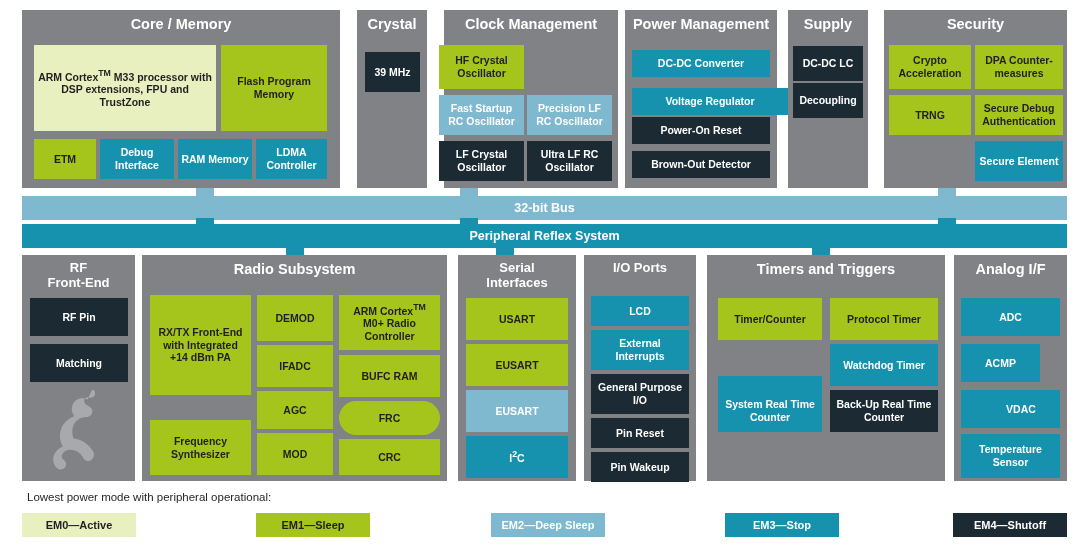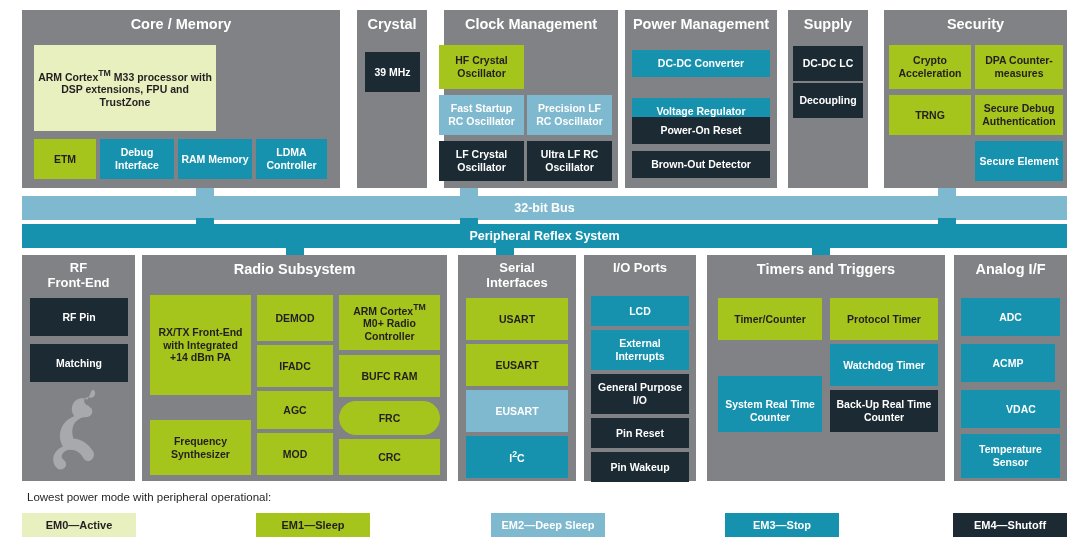--- a/index.html
+++ b/index.html
@@ -84,20 +84,21 @@
 <body>
 
 <div id="root">
 
   <div class="group" style="left:22px; top:10px; width:318px; height:178px;">
     <div class="group-title">Core / Memory</div>
   </div>
   <div class="blk c-em0" style="left:34px; top:45px; width:182px; height:86px;">
     <span>ARM Cortex<sup>TM</sup> M33 processor with DSP extensions, FPU and TrustZone</span>
   </div>
+  <div class="blk c-em1" style="left:221px; top:45px; width:106px; height:86px;">Flash Program Memory</div>
   <div class="blk c-em1" style="left:34px; top:139px; width:62px; height:40px;">ETM</div>
   <div class="blk c-em3" style="left:100px; top:139px; width:74px; height:40px;">Debug Interface</div>
   <div class="blk c-em3" style="left:256px; top:139px; width:71px; height:40px;">LDMA Controller</div>
   <div class="blk c-em3" style="left:178px; top:139px; width:74px; height:40px;">RAM Memory</div>
 
   <div class="group" style="left:357px; top:10px; width:70px; height:178px;">
     <div class="group-title">Crystal</div>
   </div>
   <div class="blk c-em4" style="left:365px; top:52px; width:55px; height:40px;">39 MHz</div>
 
@@ -107,21 +108,21 @@
   <div class="blk c-em1" style="left:439px; top:45px; width:85px; height:44px;">HF Crystal Oscillator</div>
   <div class="blk c-em2" style="left:439px; top:95px; width:85px; height:40px;">Fast Startup RC Oscillator</div>
   <div class="blk c-em2" style="left:527px; top:95px; width:85px; height:40px;">Precision LF RC Oscillator</div>
   <div class="blk c-em4" style="left:439px; top:141px; width:85px; height:40px;">LF Crystal Oscillator</div>
   <div class="blk c-em4" style="left:527px; top:141px; width:85px; height:40px;">Ultra LF RC Oscillator</div>
 
   <div class="group" style="left:625px; top:10px; width:152px; height:178px;">
     <div class="group-title">Power Management</div>
   </div>
   <div class="blk c-em3" style="left:632px; top:50px; width:138px; height:27px;">DC-DC Converter</div>
-  <div class="blk c-em3" style="left:632px; top:98px; width:138px; height:27px;">Voltage Regulator</div>
+  <div class="blk c-em3" style="left:632px; top:88px; width:156px; height:27px;">Voltage Regulator</div>
   <div class="blk c-em4" style="left:632px; top:117px; width:138px; height:27px;">Power-On Reset</div>
   <div class="blk c-em4" style="left:632px; top:151px; width:138px; height:27px;">Brown-Out Detector</div>
 
   <div class="group" style="left:788px; top:10px; width:80px; height:178px;">
     <div class="group-title">Supply</div>
   </div>
   <div class="blk c-em4" style="left:793px; top:46px; width:70px; height:35px;">DC-DC LC</div>
   <div class="blk c-em4" style="left:793px; top:83px; width:70px; height:35px;">Decoupling</div>
 
   <div class="group" style="left:884px; top:10px; width:183px; height:178px;">
@@ -201,21 +202,21 @@
   <div class="blk c-em1" style="left:830px; top:298px; width:108px; height:42px;">Protocol Timer</div>
   <div class="blk c-em3" style="left:718px; top:344px; width:104px; height:42px;margin-top:32px;">Low Energy Timer</div>
   <div class="blk c-em3" style="left:830px; top:344px; width:108px; height:42px;">Watchdog Timer</div>
   <div class="blk c-em3" style="left:718px; top:390px; width:104px; height:42px;">System Real Time Counter</div>
   <div class="blk c-em4" style="left:830px; top:390px; width:108px; height:42px;">Back-Up Real Time Counter</div>
 
   <div class="group" style="left:954px; top:255px; width:113px; height:226px;">
     <div class="group-title">Analog I/F</div>
   </div>
   <div class="blk c-em3" style="left:961px; top:298px; width:99px; height:38px;">ADC</div>
-  <div class="blk c-em3" style="left:961px; top:344px; width:94px; height:38px;">ACMP</div>
+  <div class="blk c-em3" style="left:961px; top:344px; width:79px; height:38px;">ACMP</div>
   <div class="blk c-em3" style="left:961px; top:390px; width:99px; height:38px;padding-left:24px;">VDAC</div>
   <div class="blk c-em3" style="left:961px; top:434px; width:99px; height:44px;">Temperature Sensor</div>
 
   <div class="legend-caption" style="left:27px; top:491px;">Lowest power mode with peripheral operational:</div>
 
   <div class="legend-item c-em0" style="left:22px; top:513px;">EM0—Active</div>
   <div class="legend-item c-em1" style="left:256px; top:513px;">EM1—Sleep</div>
   <div class="legend-item c-em2" style="left:491px; top:513px;">EM2—Deep Sleep</div>
   <div class="legend-item c-em3" style="left:725px; top:513px;">EM3—Stop</div>
   <div class="legend-item c-em4" style="left:953px; top:513px;">EM4—Shutoff</div>

